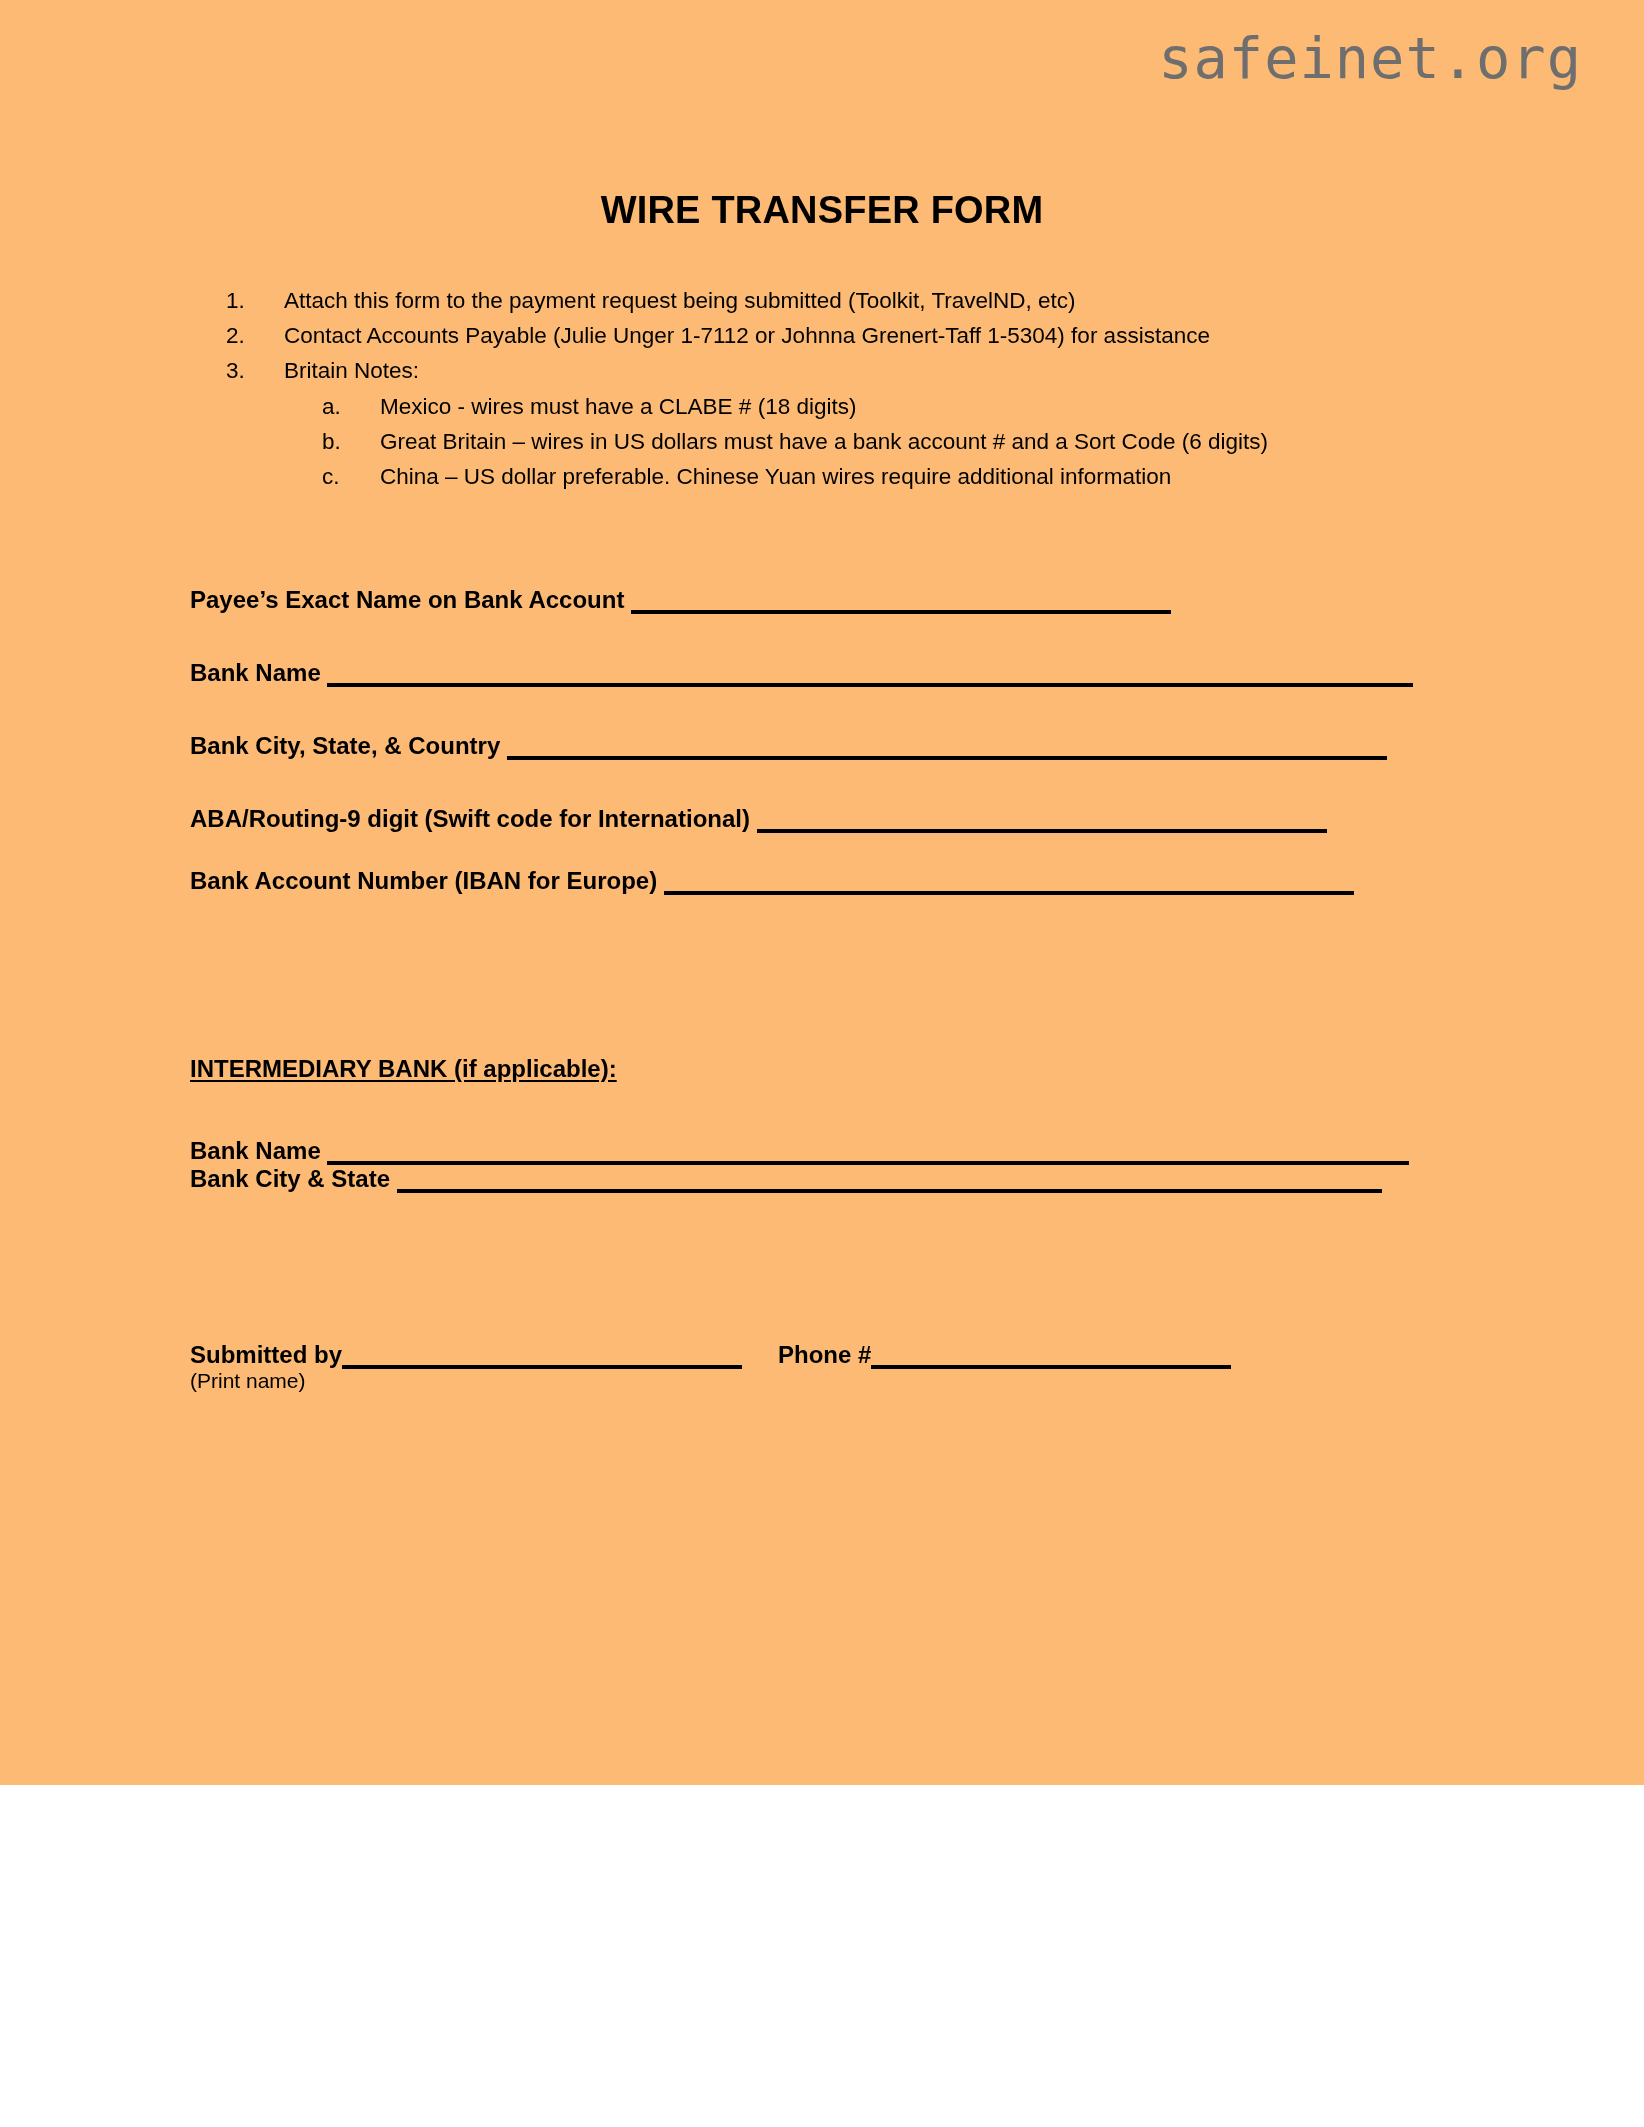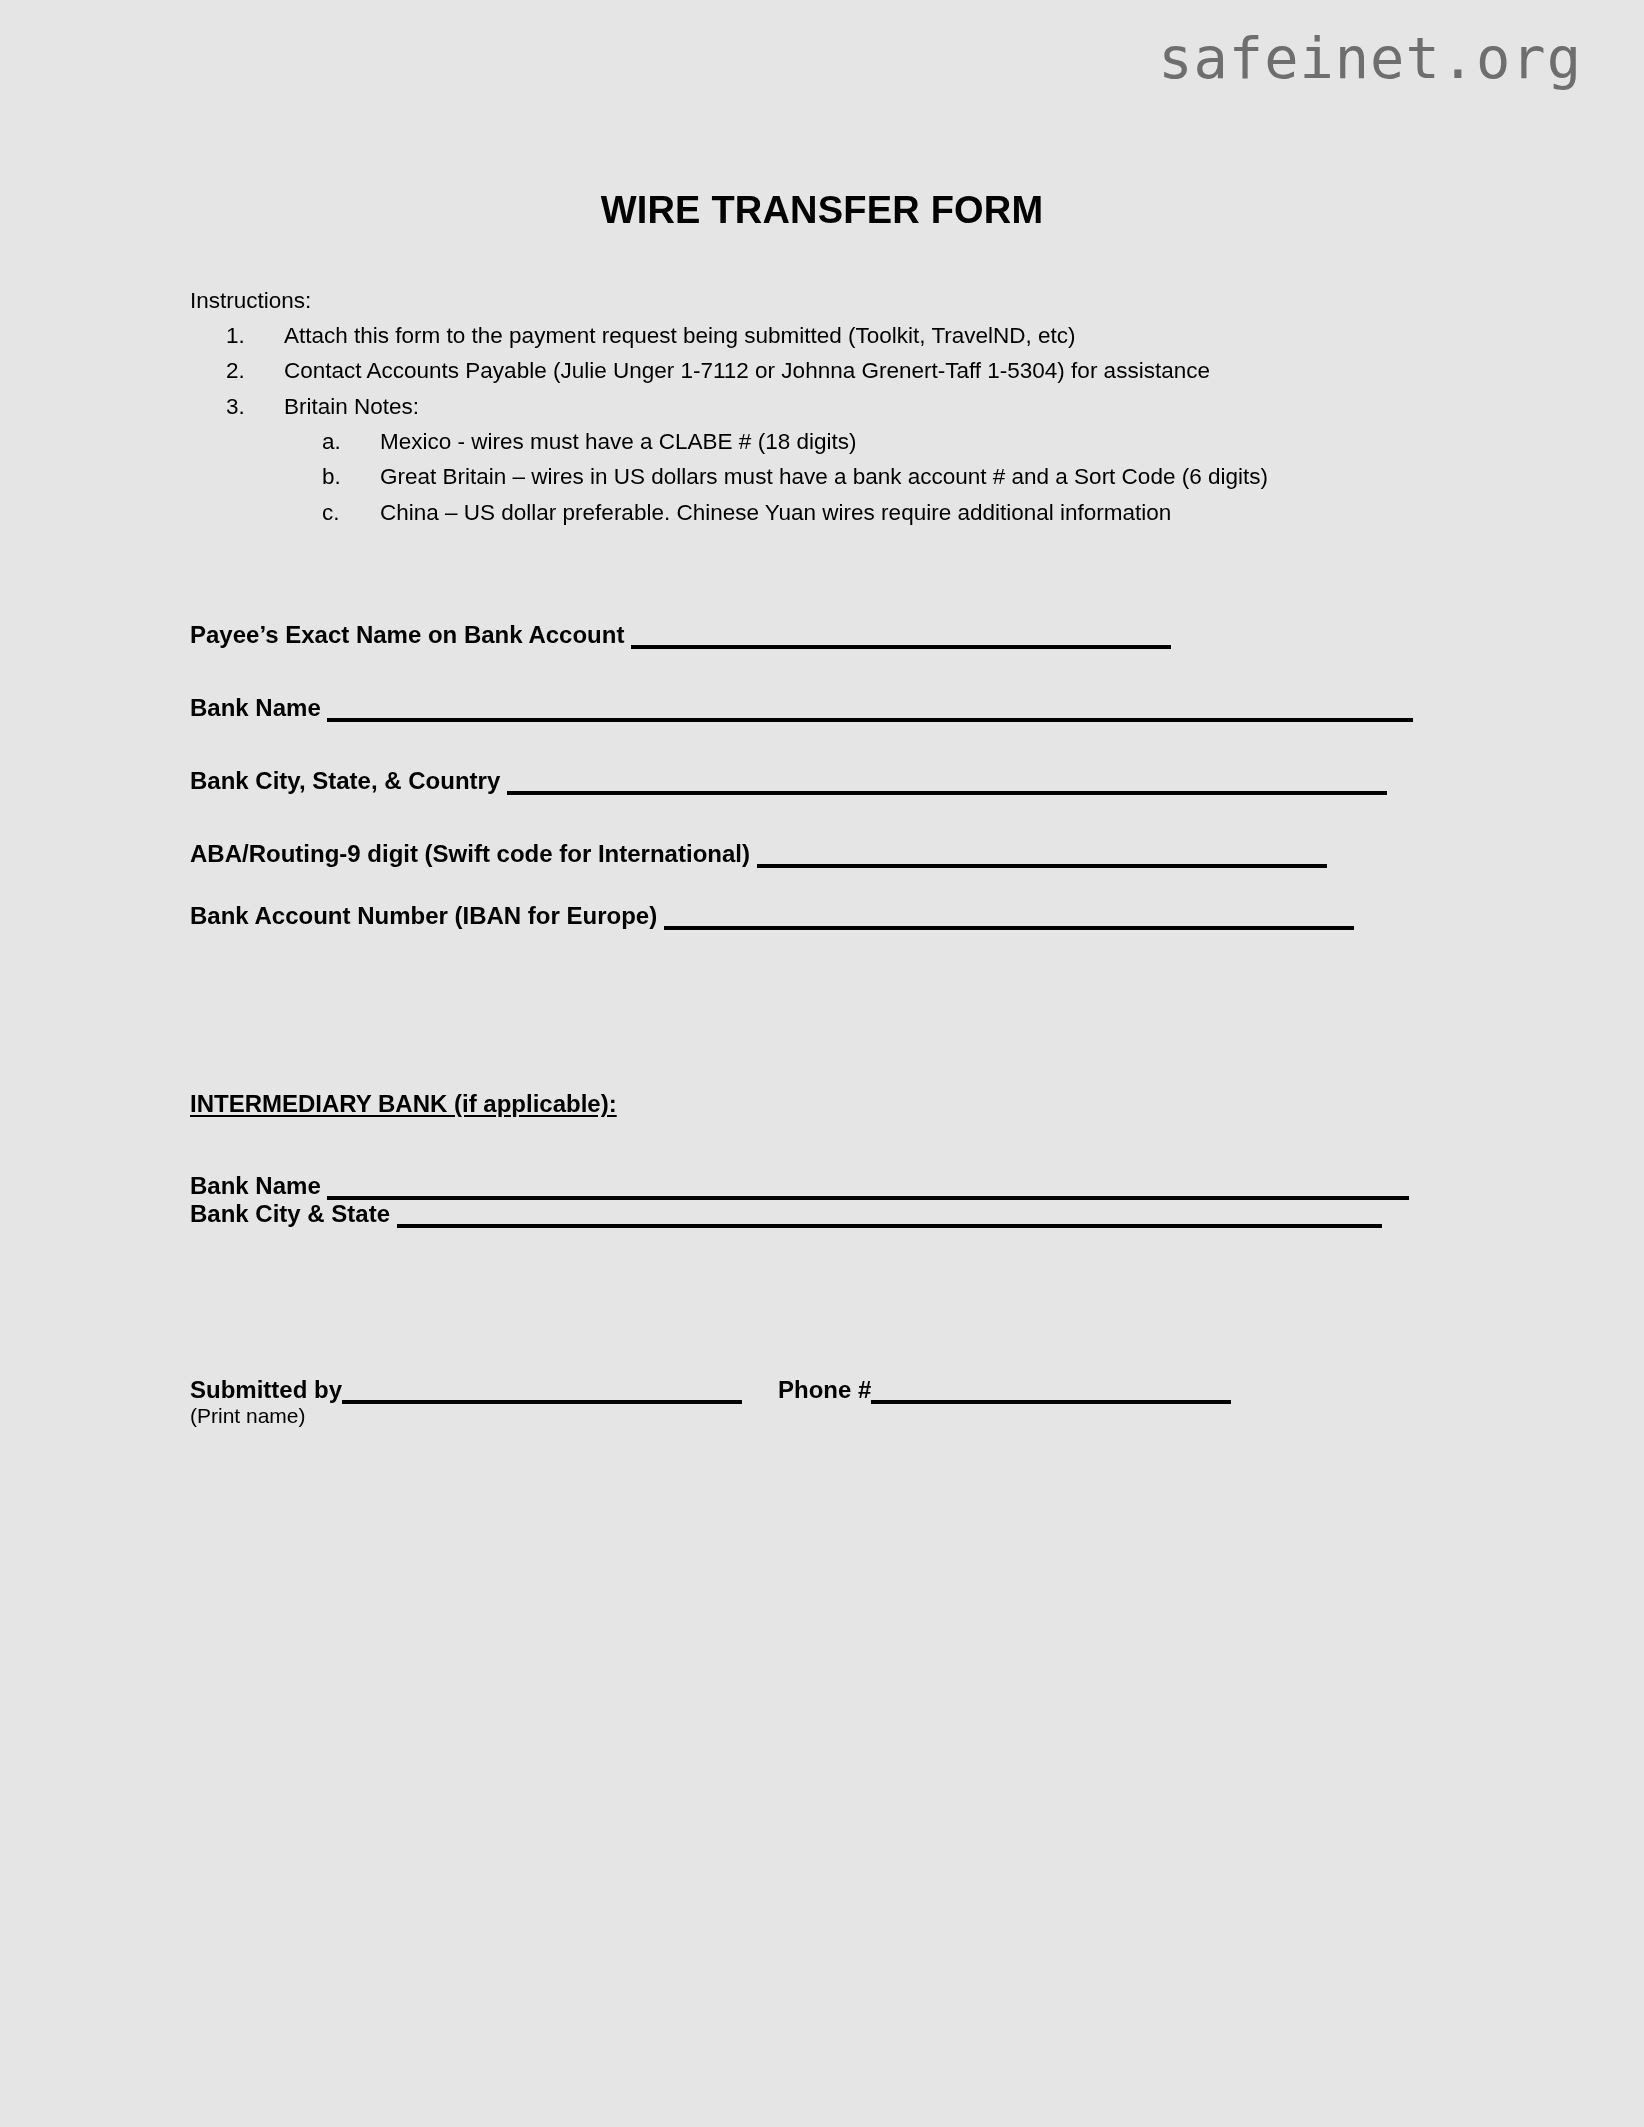--- a/index.html
+++ b/index.html
@@ -8,22 +8,22 @@
     padding: 0;
     background: #ffffff;
   }
   body {
     font-family: "Liberation Sans", sans-serif;
     color: #000000;
   }
   .page {
     position: relative;
     width: 1644px;
-    height: 2127px;
-    background: #e5e5e5;
+    height: 1785px;
+    background: #fdba74;
     overflow: hidden;
     box-sizing: border-box;
   }
 
   
   .watermark {
     position: absolute;
     top: 30px;
     right: 62px;
     font-family: "DejaVu Sans Mono", "Liberation Mono", monospace;
@@ -137,21 +137,20 @@
 
 <div class="page">
 
   <div class="watermark">safeinet.org</div>
 
   <div class="content">
 
     <div class="doc-title">WIRE TRANSFER FORM</div>
 
     <div class="instructions">
-      <div class="instr-heading">Instructions:</div>
 
       <ol class="level1">
         <li>
           <span class="marker">1.</span>
           <span>Attach this form to the payment request being submitted (Toolkit, TravelND, etc)</span>
         </li>
         <li>
           <span class="marker">2.</span>
           <span>Contact Accounts Payable (Julie Unger 1-7112 or Johnna Grenert-Taff 1-5304) for assistance</span>
         </li>

